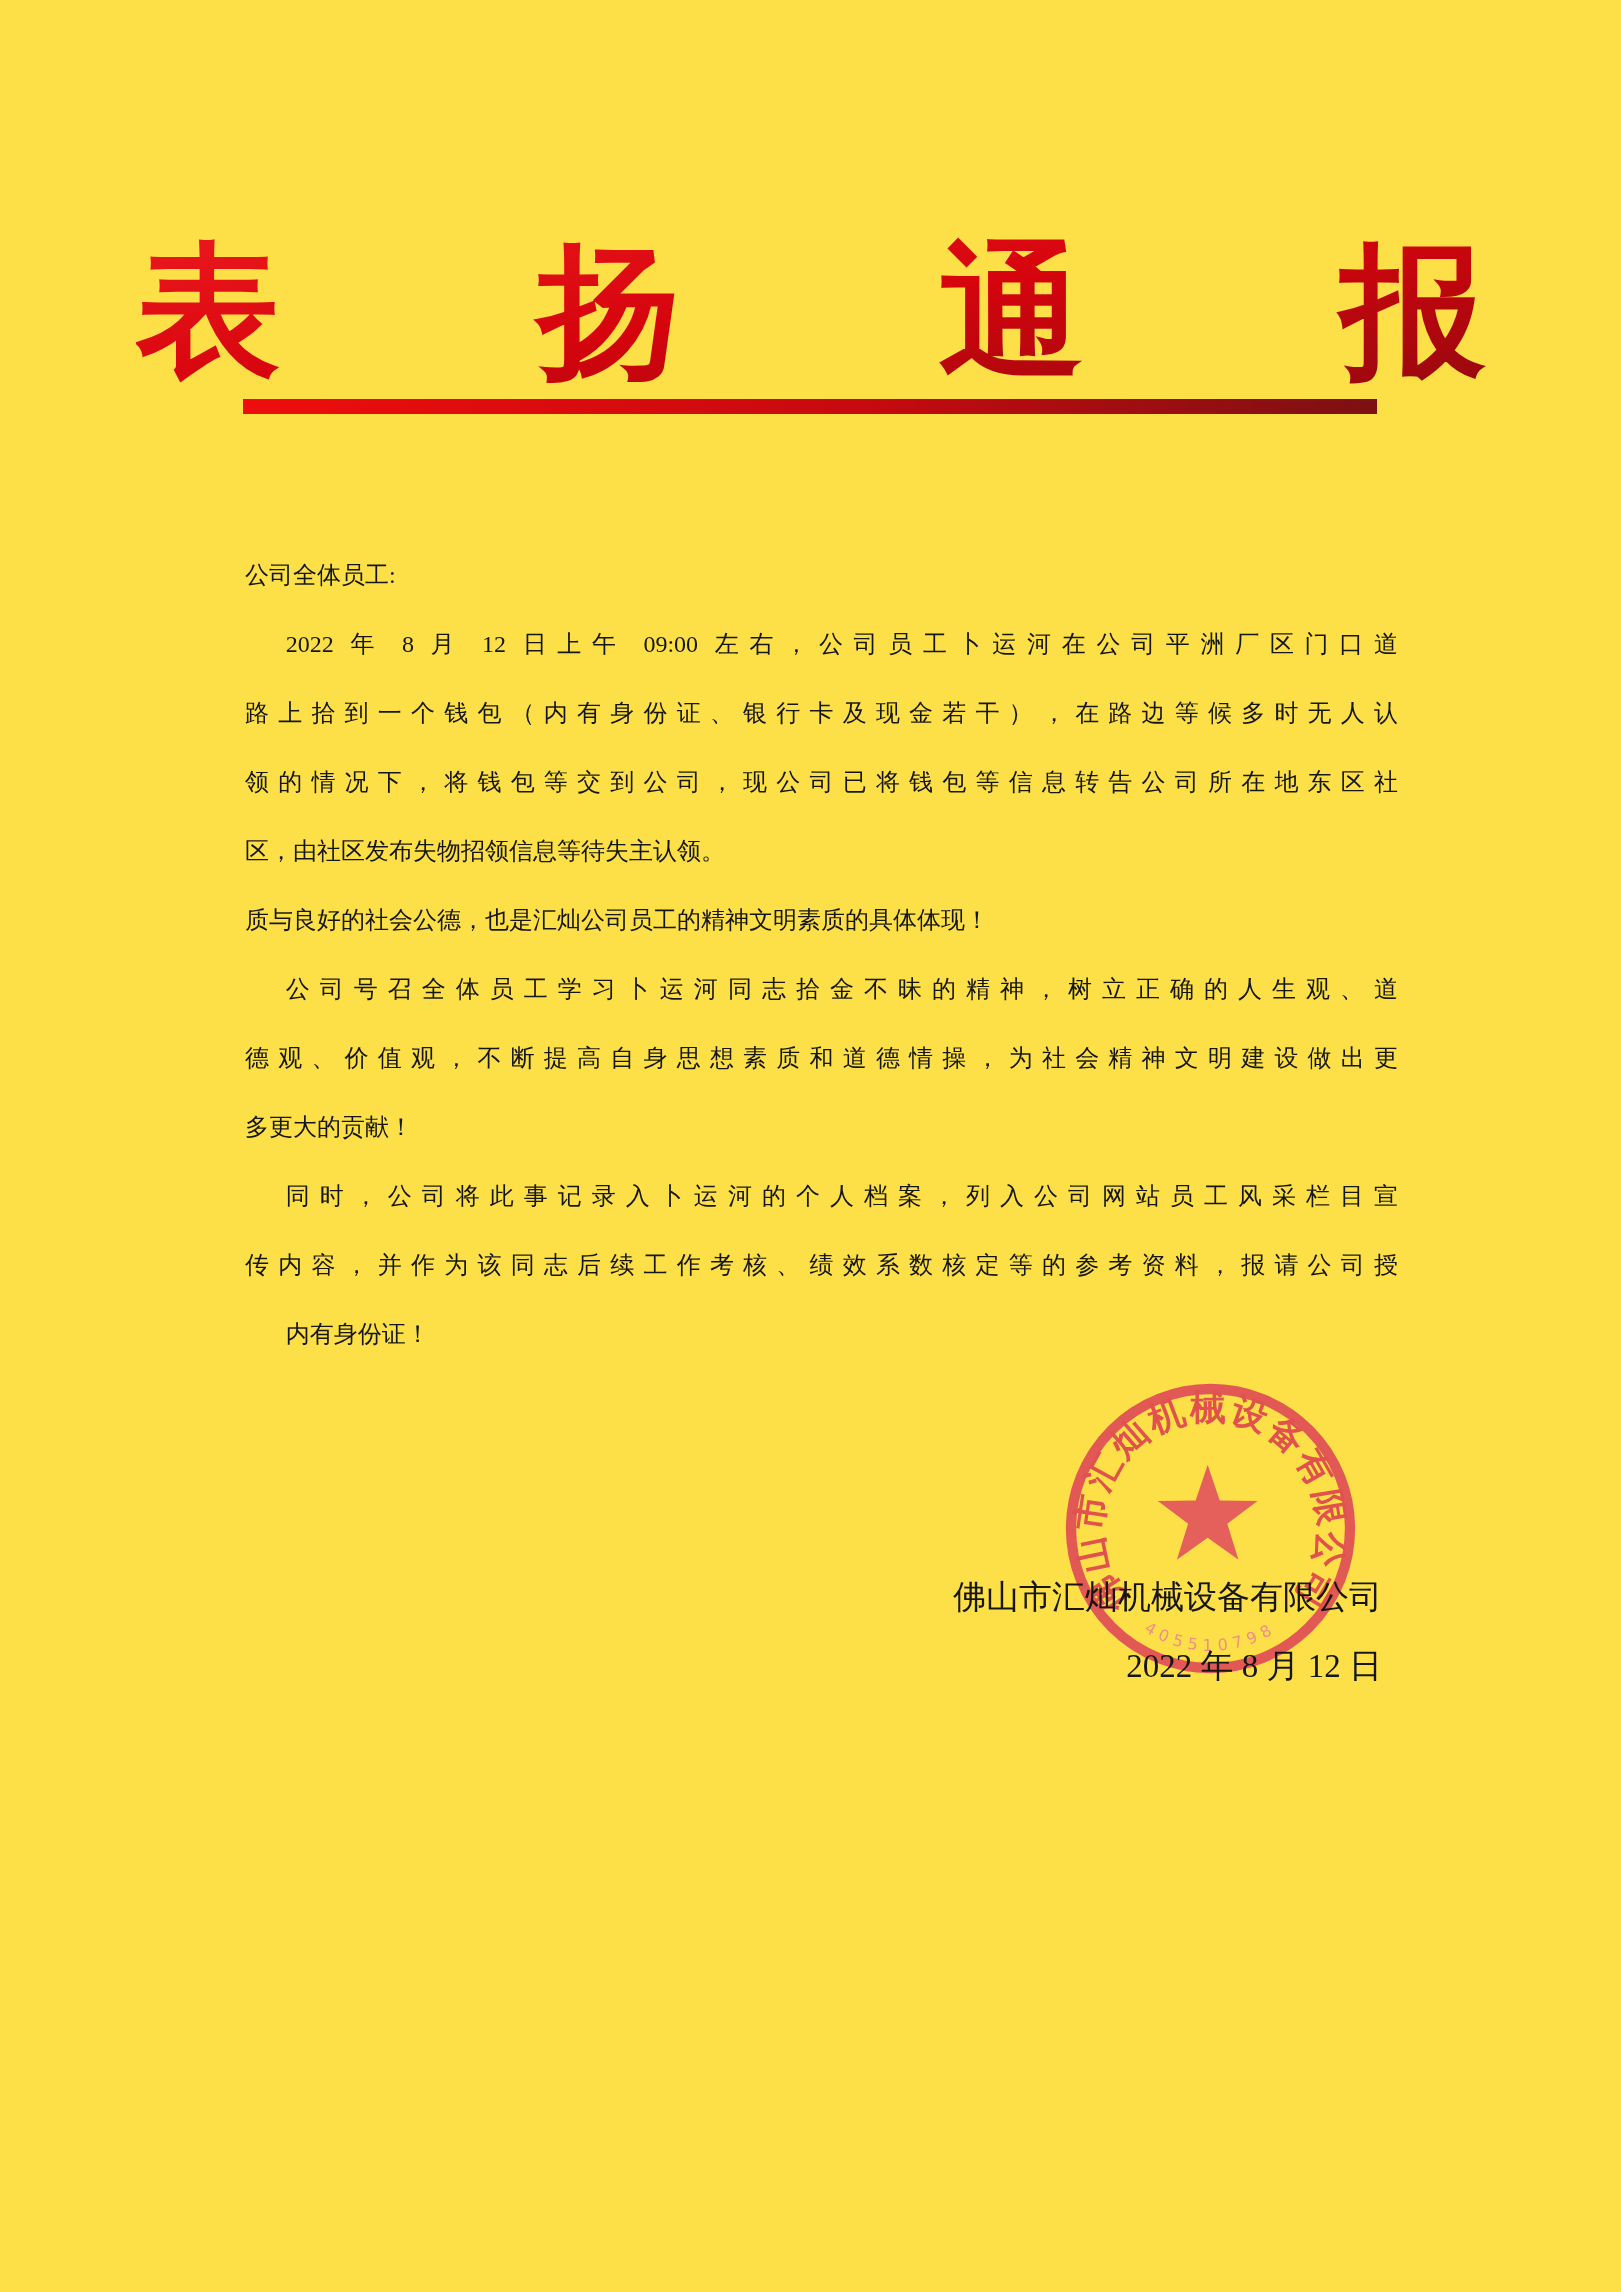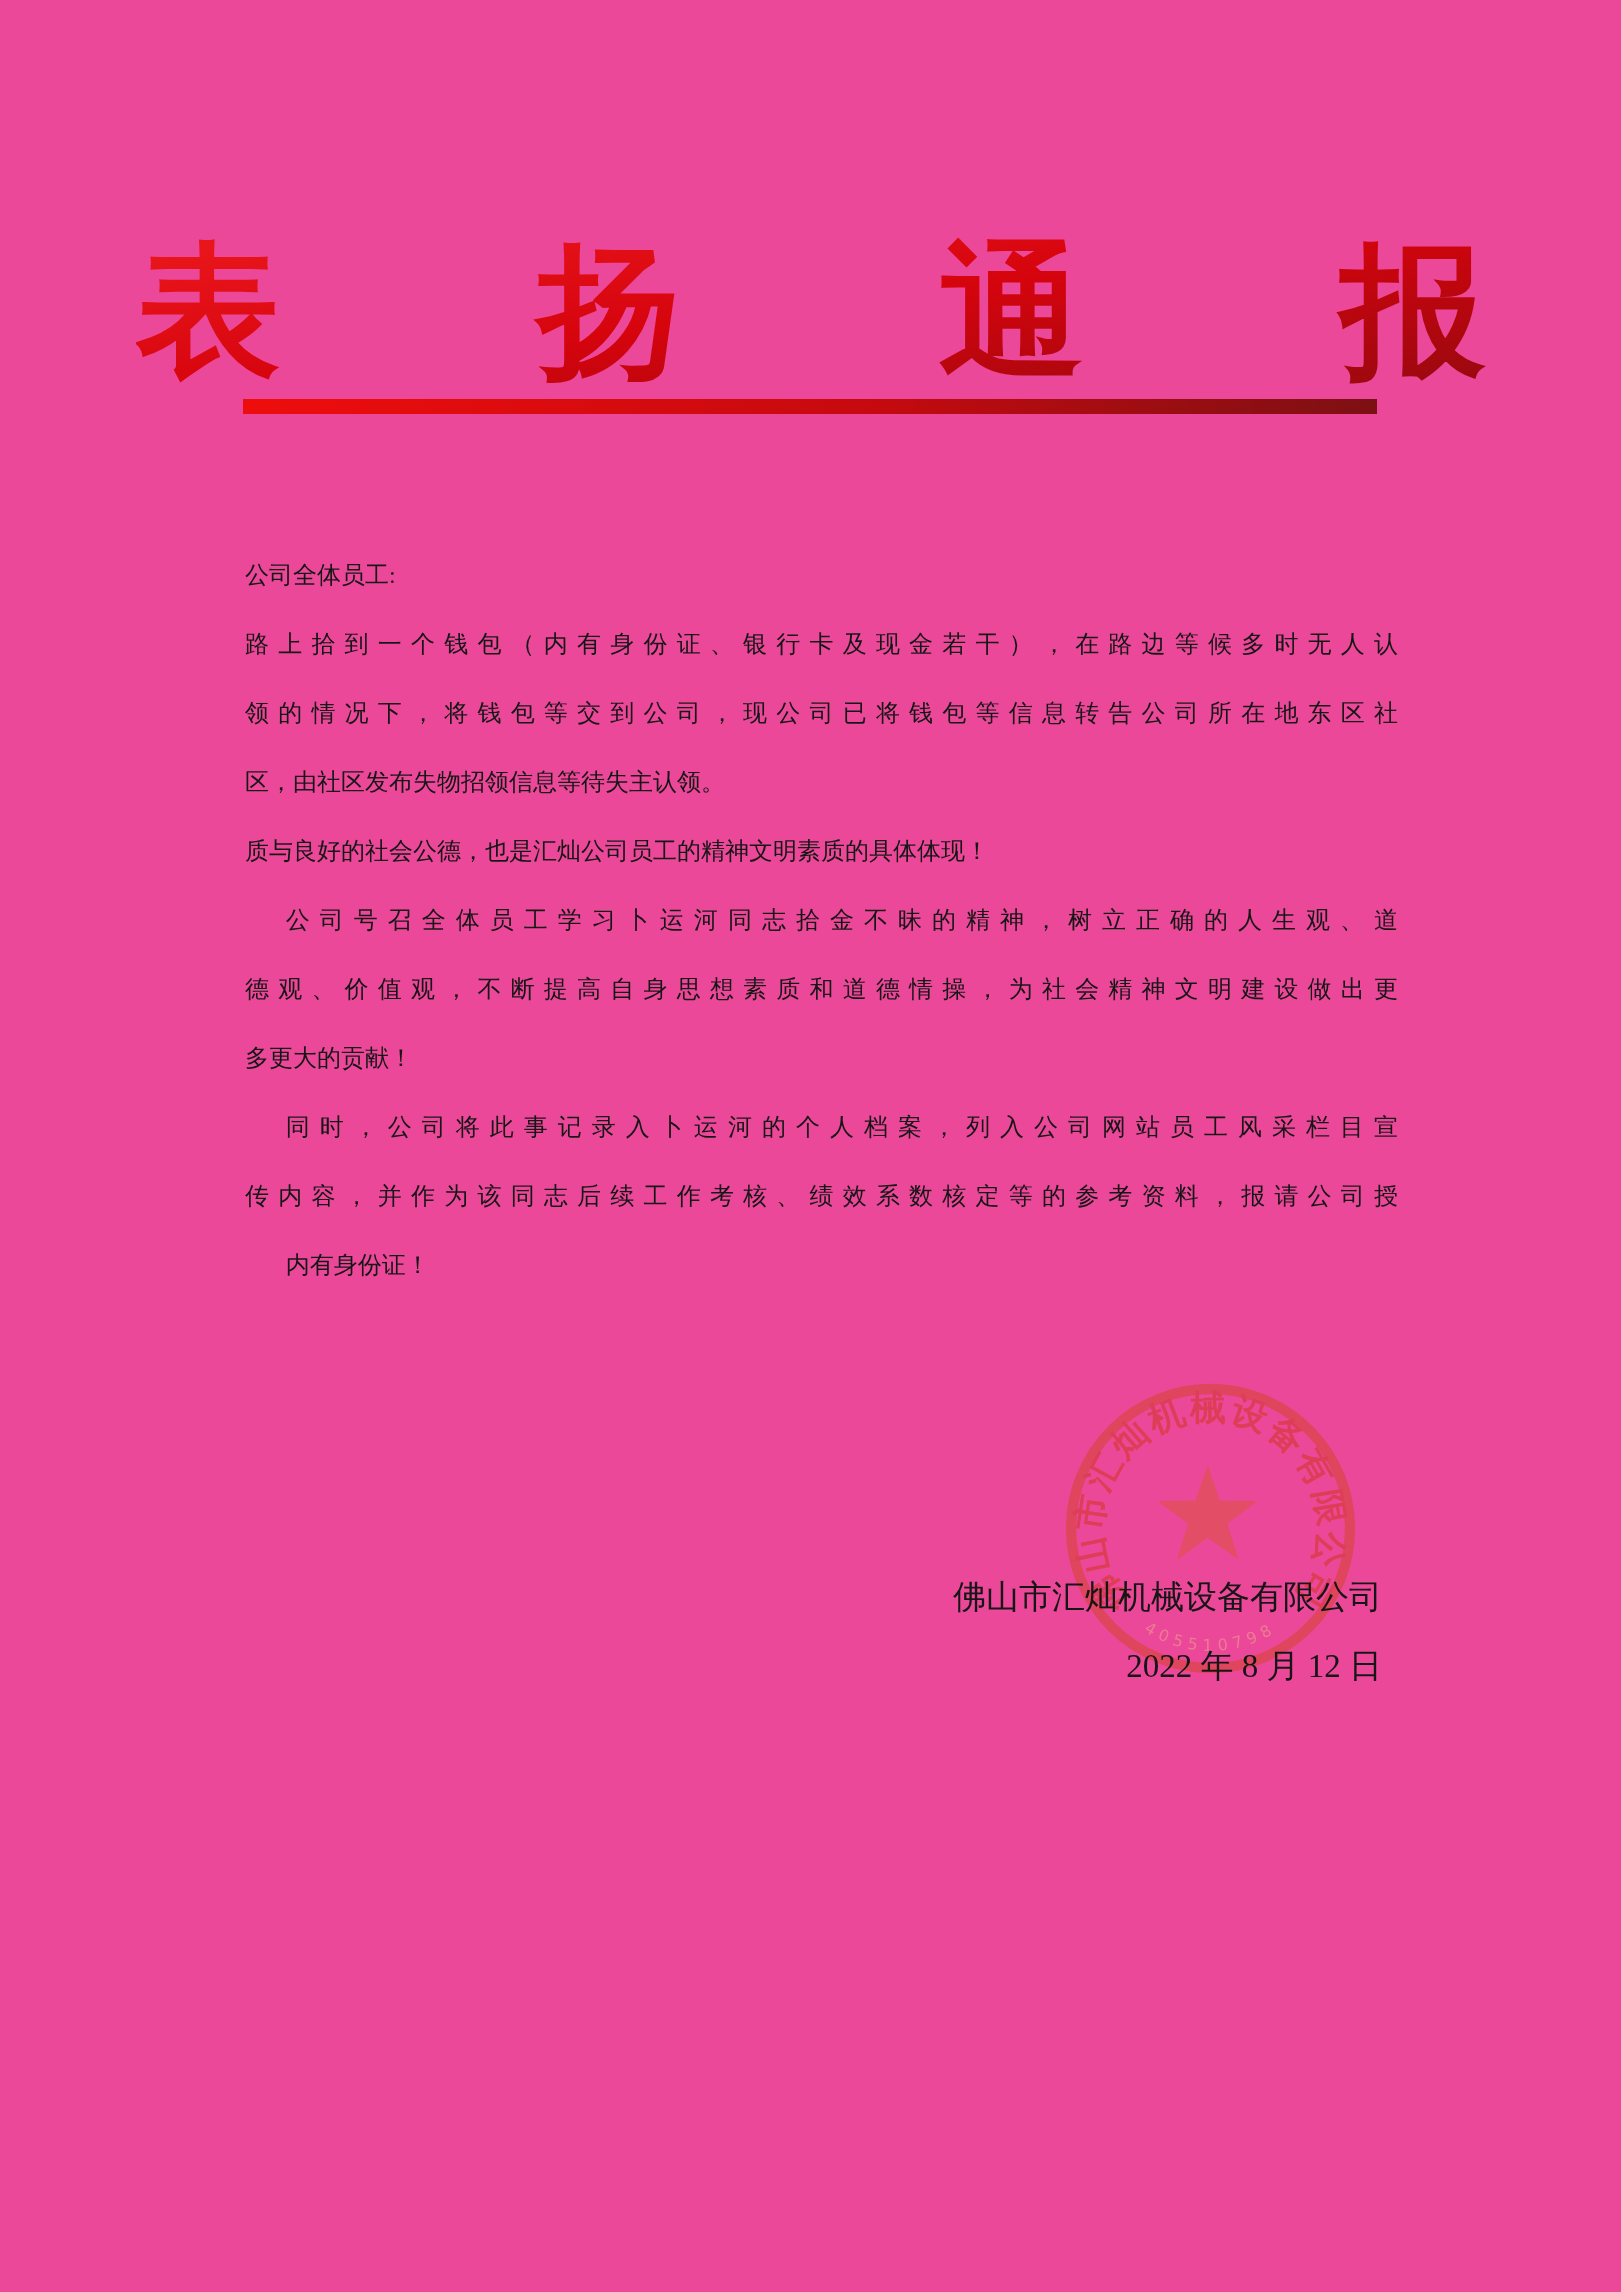--- a/index.html
+++ b/index.html
@@ -1,20 +1,20 @@
 <!DOCTYPE html>
 <html><head>
 <meta charset="utf-8">
 <style>
   html,body{margin:0;padding:0;}
   body{
     width:1621px;height:2293px;background:#ffffff;position:relative;overflow:hidden;
     font-family:"Liberation Serif","DejaVu Serif",serif;color:#1a1a1a;
   }
-  .page{position:absolute;inset:0;background:#ec4899;}
+  .page{position:absolute;inset:0;background:#fde047;}
   
   .title-wrap{
     position:absolute;top:214px;left:0;width:1621px;height:196px;
     text-align:center;line-height:196px;white-space:nowrap;
   }
   .title-text{
     font-size:145px;font-weight:bold;letter-spacing:0.76em;margin-right:-0.76em;
     background:linear-gradient(172deg,#e8151b 8%,#d6040d 46%,#94090f 98%);
     -webkit-background-clip:text;background-clip:text;color:transparent;
   }
@@ -51,20 +51,21 @@
 <div class="page">
 
   <div class="title-wrap">
     <span class="title-text">表 扬 通 报</span>
   </div>
   <div class="title-rule"></div>
 
   <div class="letter-body">
     <div class="bline">公司全体员工:</div>
     <div id="body-lines">
+        <div class="bline ind fill">2022 年 8 月 12 日上午 09:00 左右，公司员工卜运河在公司平洲厂区门口道</div>
         <div class="bline fill">路上拾到一个钱包（内有身份证、银行卡及现金若干），在路边等候多时无人认</div>
         <div class="bline fill">领的情况下，将钱包等交到公司，现公司已将钱包等信息转告公司所在地东区社</div>
         <div class="bline wrapok">区，由社区发布失物招领信息等待失主认领。</div>
         <div class="bline wrapok">质与良好的社会公德，也是汇灿公司员工的精神文明素质的具体体现！</div>
         <div class="bline ind fill">公司号召全体员工学习卜运河同志拾金不昧的精神，树立正确的人生观、道</div>
         <div class="bline fill">德观、价值观，不断提高自身思想素质和道德情操，为社会精神文明建设做出更</div>
         <div class="bline wrapok">多更大的贡献！</div>
         <div class="bline ind fill">同时，公司将此事记录入卜运河的个人档案，列入公司网站员工风采栏目宣</div>
         <div class="bline fill">传内容，并作为该同志后续工作考核、绩效系数核定等的参考资料，报请公司授</div>
         <div class="bline ind wrapok">内有身份证！</div>

